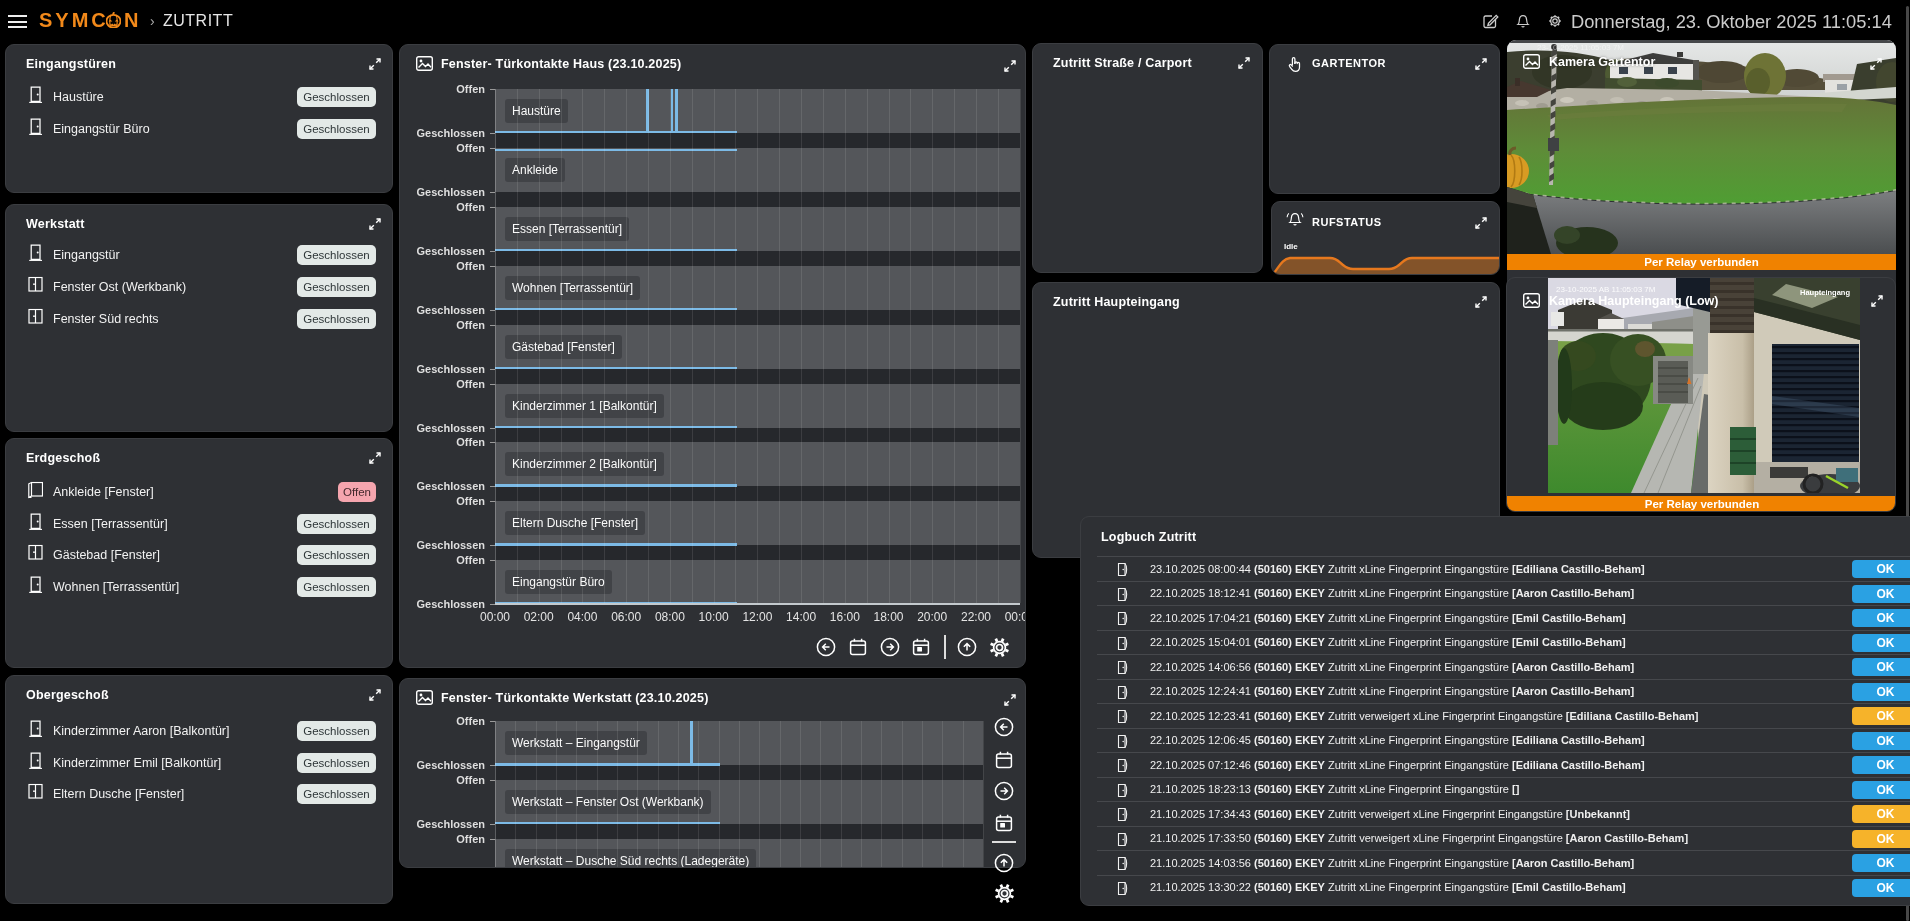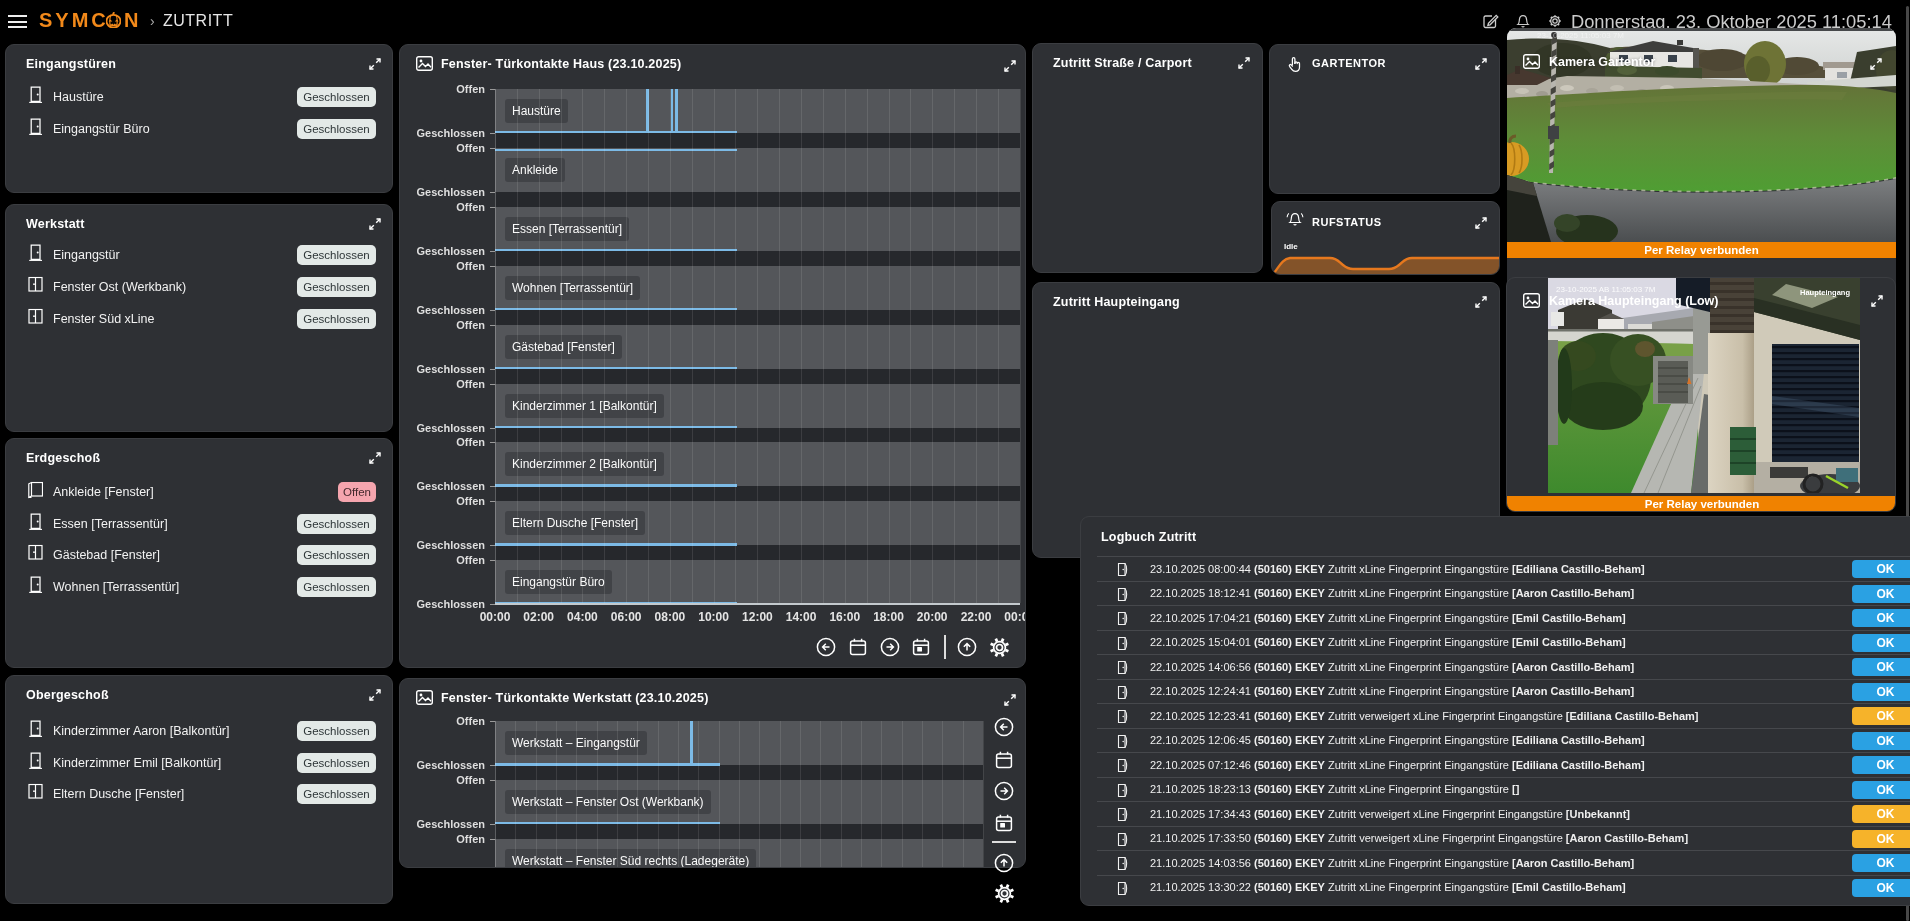--- a/index.html
+++ b/index.html
@@ -6,21 +6,21 @@
 .panel{position:absolute;background:#2e3034;border:1px solid #3b3d41;border-radius:9px}
 .ptitle{position:absolute;left:20px;top:12px;font-size:12.5px;font-weight:bold;color:#fff;letter-spacing:.2px}
 .row{position:absolute;left:0;width:100%;height:32px}
 .ric{position:absolute;left:22px;top:50%;transform:translateY(-50%)}
 .rlb{position:absolute;left:47px;top:50%;transform:translateY(-50%);font-size:12.5px;color:#f2f2f2}
 .btn{position:absolute;right:16px;top:50%;transform:translateY(-50%);background:#e3e9e7;color:#2e3638;
 font-size:11.5px;border-radius:5px;height:20px;line-height:20px;text-align:center}
 .btn.g{width:79px}
 .chartpanel .band{position:absolute;background:#54565a}
 .axlab{position:absolute;font-size:11px;font-weight:bold;color:#dfdfdf;text-align:right}
-.xlab{position:absolute;font-size:12px;font-weight:bold;color:#e4e4e4;transform:translateX(-50%);white-space:nowrap}
+.xlab{position:absolute;font-size:12px;font-weight:normal;color:#e4e4e4;transform:translateX(-50%);white-space:nowrap}
 .lblbox{position:absolute;background:#414347;color:#fafafa;font-size:12px;padding:5px 7px;border-radius:3px;white-space:nowrap}
 .blue{position:absolute;background:#7cbae6}
 .grid{position:absolute;background:rgba(255,255,255,.10);width:1px}
 .ok{position:absolute;width:67px;height:18px;border-radius:4px;color:#fff;font-weight:bold;font-size:12px;
 text-align:center;line-height:18px}
 .lgrow{position:absolute;left:16px;right:16px;height:24.5px;border-top:1px solid #46484c}
 .lgtext{position:absolute;left:53px;top:50%;transform:translateY(-50%);font-size:11px;color:#f0f0f0;white-space:nowrap}
 .lgtext b{font-weight:bold}
 </style></head><body>
 <div style="position:absolute;left:0;top:0;width:1910px;height:44px;background:#000">
@@ -131,21 +131,21 @@
       <div class="btn g">Geschlossen</div>
     </div>
     <div class="row" style="top:98px">
       <div class="ric"><svg width="15" height="17" viewBox="0 0 15 17" style="">
           <g stroke="#fff" stroke-width="1.2" fill="none">
             <rect x="1" y="1" width="13" height="13.5"></rect>
             <path d="M7.5 1 L7.5 14.5"></path>
             <circle cx="6" cy="7.7" r="0.9" fill="#fff" stroke="none"></circle>
           </g>
         </svg></div>
-      <div class="rlb">Fenster Süd xLine</div>
+      <div class="rlb">Fenster Süd rechts</div>
       <div class="btn g">Geschlossen</div>
     </div>
   </div>
 <div class="panel" style="left:5px;top:438px;width:388px;height:230px">
     <div class="ptitle">Erdgeschoß</div>
     <div style="position:absolute;left:363px;top:11px"><svg width="12" height="12" viewBox="0 0 12 12" style="">
         <g stroke="#fff" stroke-width="1.4" fill="none">
           <path d="M7.2 4.8 L11 1"></path>
           <path d="M7.5 1 L11 1 L11 4.5" fill="none"></path>
           <path d="M4.8 7.2 L1 11"></path>
@@ -442,21 +442,21 @@
     <div class="axlab" style="right:540px;top:138.9px">Geschlossen</div>
     <div style="position:absolute;left:90px;top:100.9px;width:5px;height:1px;background:#9a9a9a"></div>
     <div style="position:absolute;left:90px;top:144.9px;width:5px;height:1px;background:#9a9a9a"></div>
     <div class="lblbox" style="left:105px;top:110.9px">Werkstatt – Fenster Ost (Werkbank)</div>
     <div class="blue" style="left:95px;top:142.9px;width:225.29999999999995px;height:2.4px"></div>
     <div class="band" style="left:95px;top:159.6px;width:488px;height:44px"></div>
     <div class="axlab" style="right:540px;top:153.6px">Offen</div>
     <div class="axlab" style="right:540px;top:197.6px">Geschlossen</div>
     <div style="position:absolute;left:90px;top:159.6px;width:5px;height:1px;background:#9a9a9a"></div>
     <div style="position:absolute;left:90px;top:203.6px;width:5px;height:1px;background:#9a9a9a"></div>
-    <div class="lblbox" style="left:105px;top:169.6px">Werkstatt – Fenster Süd rechts (Ladegeräte)</div>
+    <div class="lblbox" style="left:105px;top:169.6px">Werkstatt – Dusche Süd rechts (Ladegeräte)</div>
     <div class="blue" style="left:95px;top:201.6px;width:225.29999999999995px;height:2.4px"></div>
     <div class="grid" style="left:115.33px;top:42.200000000000045px;height:159.29999999999995px"></div>
     <div class="grid" style="left:135.67px;top:42.200000000000045px;height:159.29999999999995px"></div>
     <div class="grid" style="left:156.00px;top:42.200000000000045px;height:159.29999999999995px"></div>
     <div class="grid" style="left:176.33px;top:42.200000000000045px;height:159.29999999999995px"></div>
     <div class="grid" style="left:196.67px;top:42.200000000000045px;height:159.29999999999995px"></div>
     <div class="grid" style="left:217.00px;top:42.200000000000045px;height:159.29999999999995px"></div>
     <div class="grid" style="left:237.33px;top:42.200000000000045px;height:159.29999999999995px"></div>
     <div class="grid" style="left:257.67px;top:42.200000000000045px;height:159.29999999999995px"></div>
     <div class="grid" style="left:278.00px;top:42.200000000000045px;height:159.29999999999995px"></div>
@@ -596,21 +596,21 @@
     <div class="ptitle">Zutritt Haupteingang</div>
     <div style="position:absolute;left:442px;top:11px"><svg width="12" height="12" viewBox="0 0 12 12" style="">
         <g stroke="#fff" stroke-width="1.4" fill="none">
           <path d="M7.2 4.8 L11 1"></path>
           <path d="M7.5 1 L11 1 L11 4.5" fill="none"></path>
           <path d="M4.8 7.2 L1 11"></path>
           <path d="M1 7.5 L1 11 L4.5 11"></path>
         </g>
       </svg></div>
   </div>
-<div class="panel" style="left:1507px;top:28px;width:389px;height:272px;overflow:hidden;border:none"><svg width="389" height="214" viewBox="0 0 389 214" style="">
+<div class="panel" style="left:1507px;top:40px;width:389px;height:272px;overflow:hidden;border:none"><svg width="389" height="214" viewBox="0 0 389 214" style="">
       <defs>
         <linearGradient id="lawn1" x1="0" y1="0" x2="0" y2="1">
           <stop offset="0" stop-color="#647338"></stop>
           <stop offset="0.5" stop-color="#5e8c38"></stop>
           <stop offset="1" stop-color="#4f9e33"></stop>
         </linearGradient>
         <linearGradient id="road1" x1="0" y1="0" x2="0" y2="1">
           <stop offset="0" stop-color="#7c7e80"></stop>
           <stop offset="1" stop-color="#4b4e50"></stop>
         </linearGradient>

